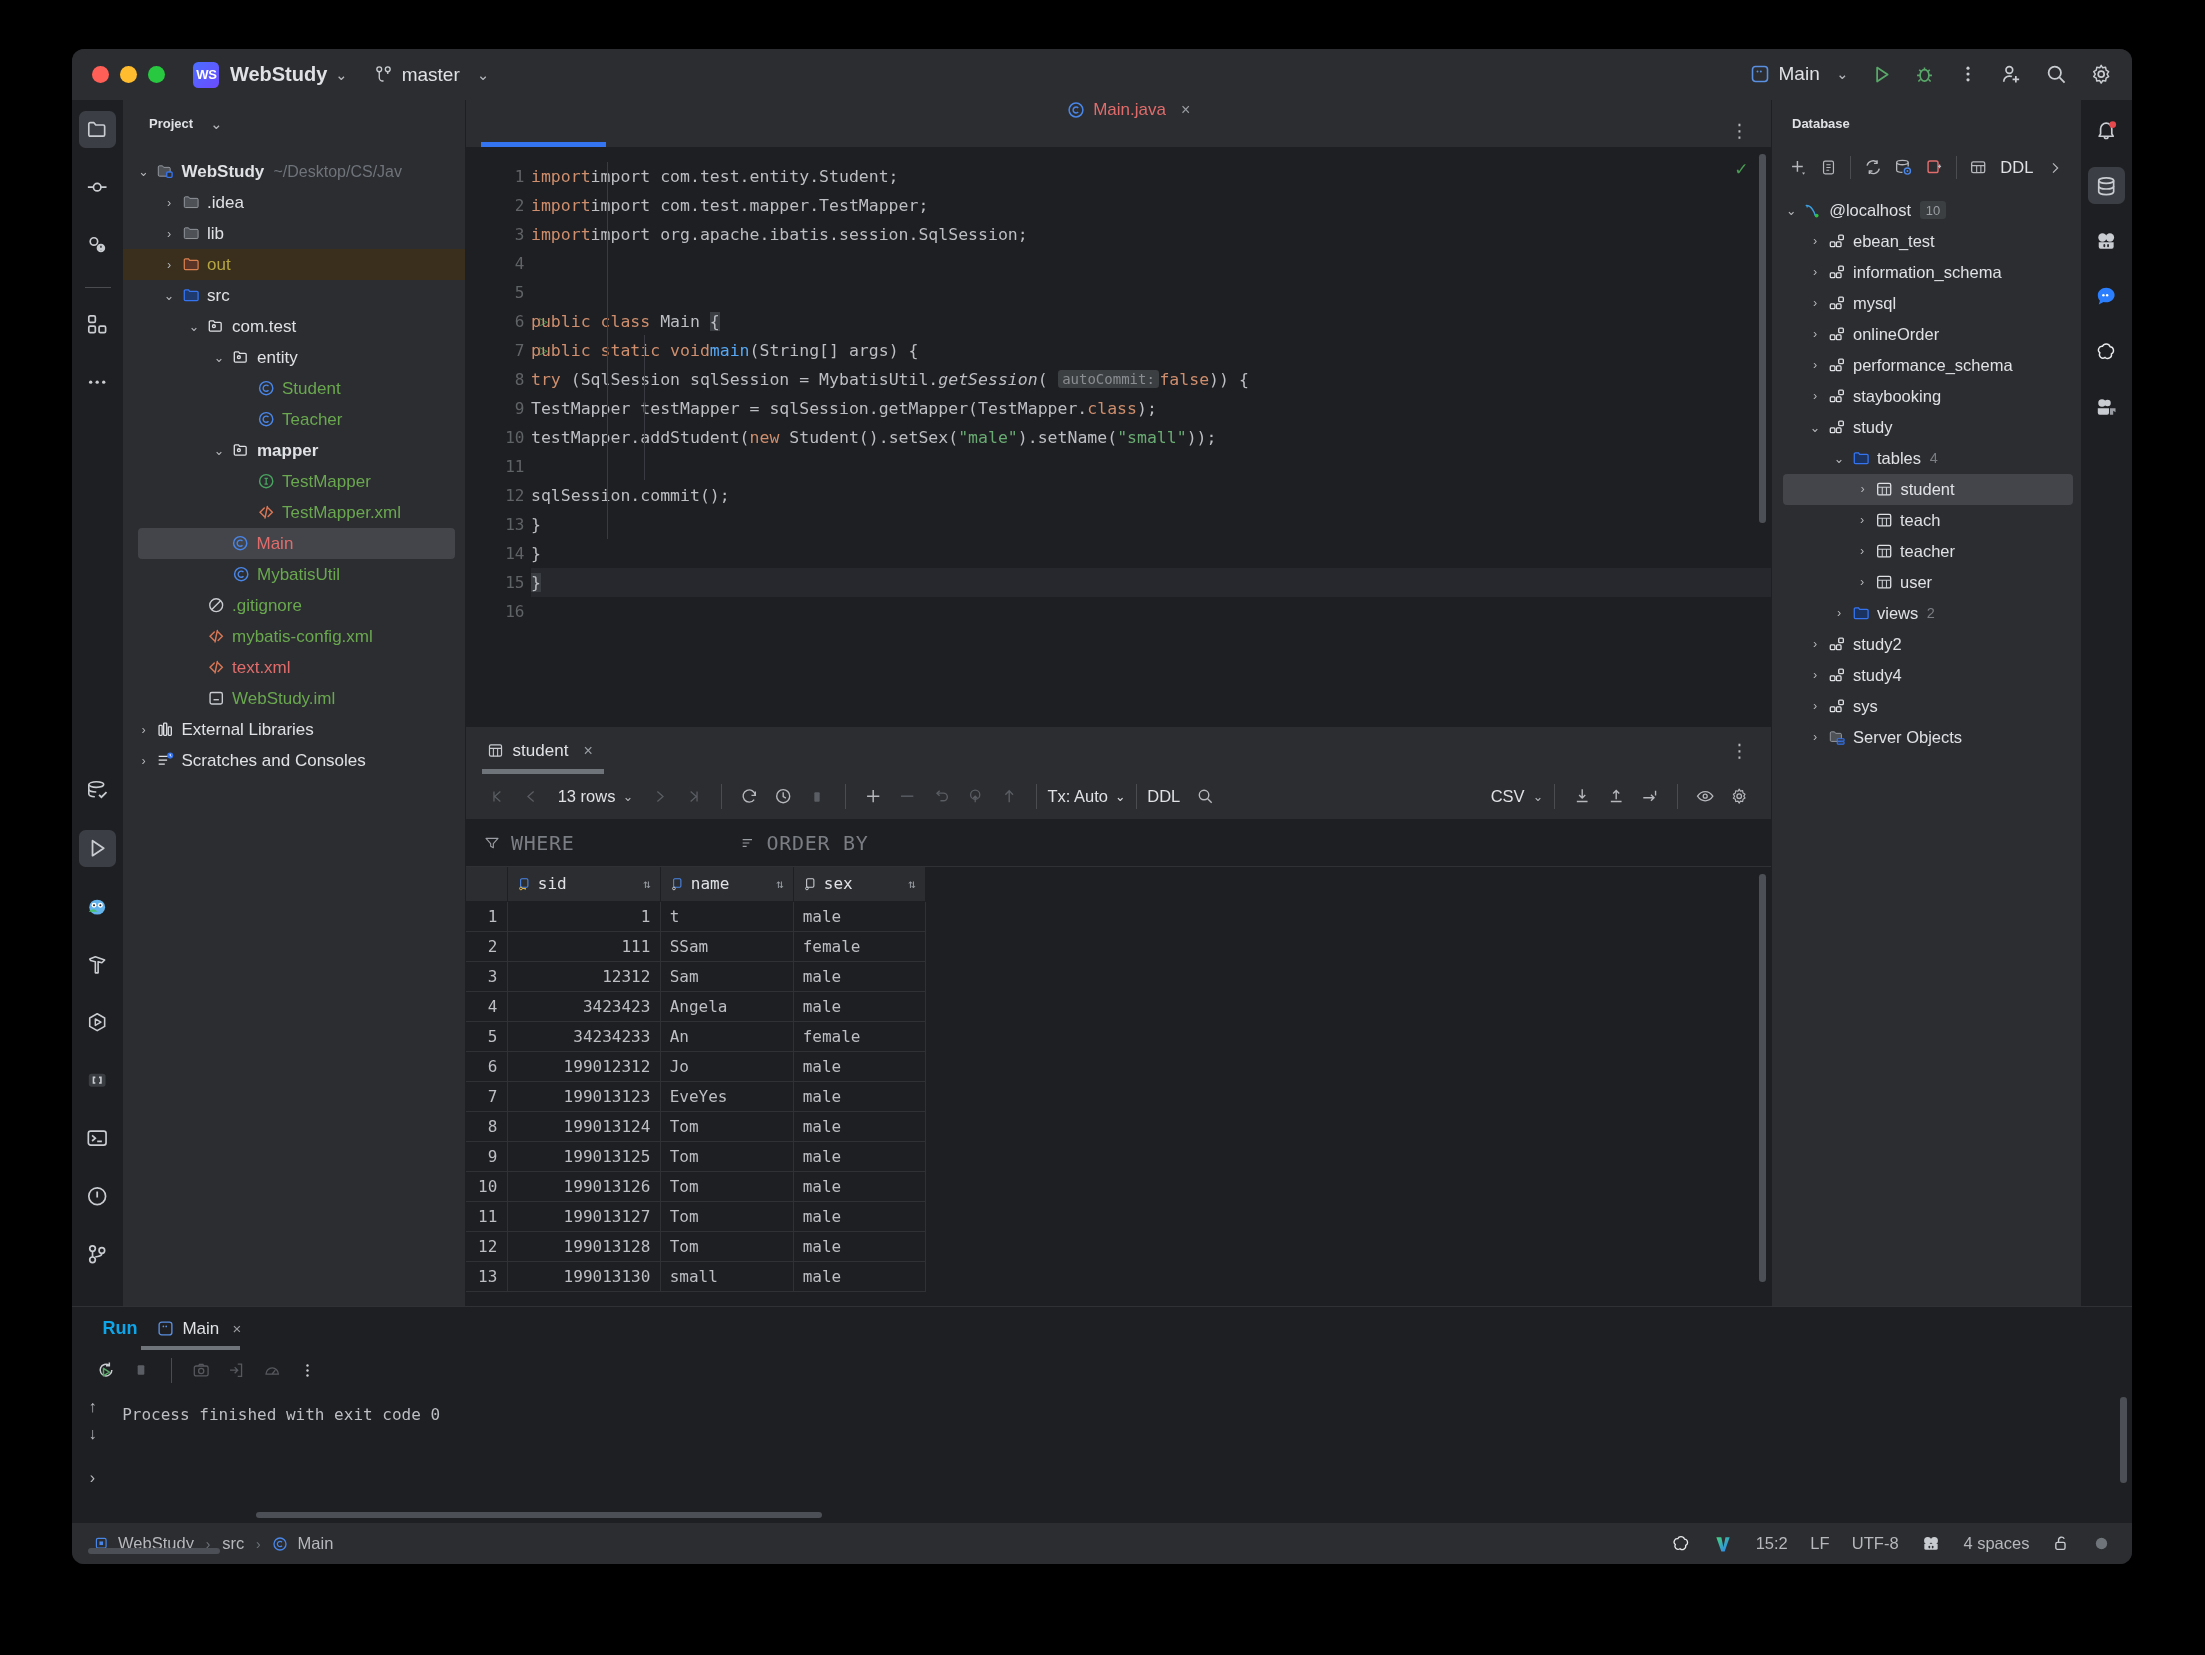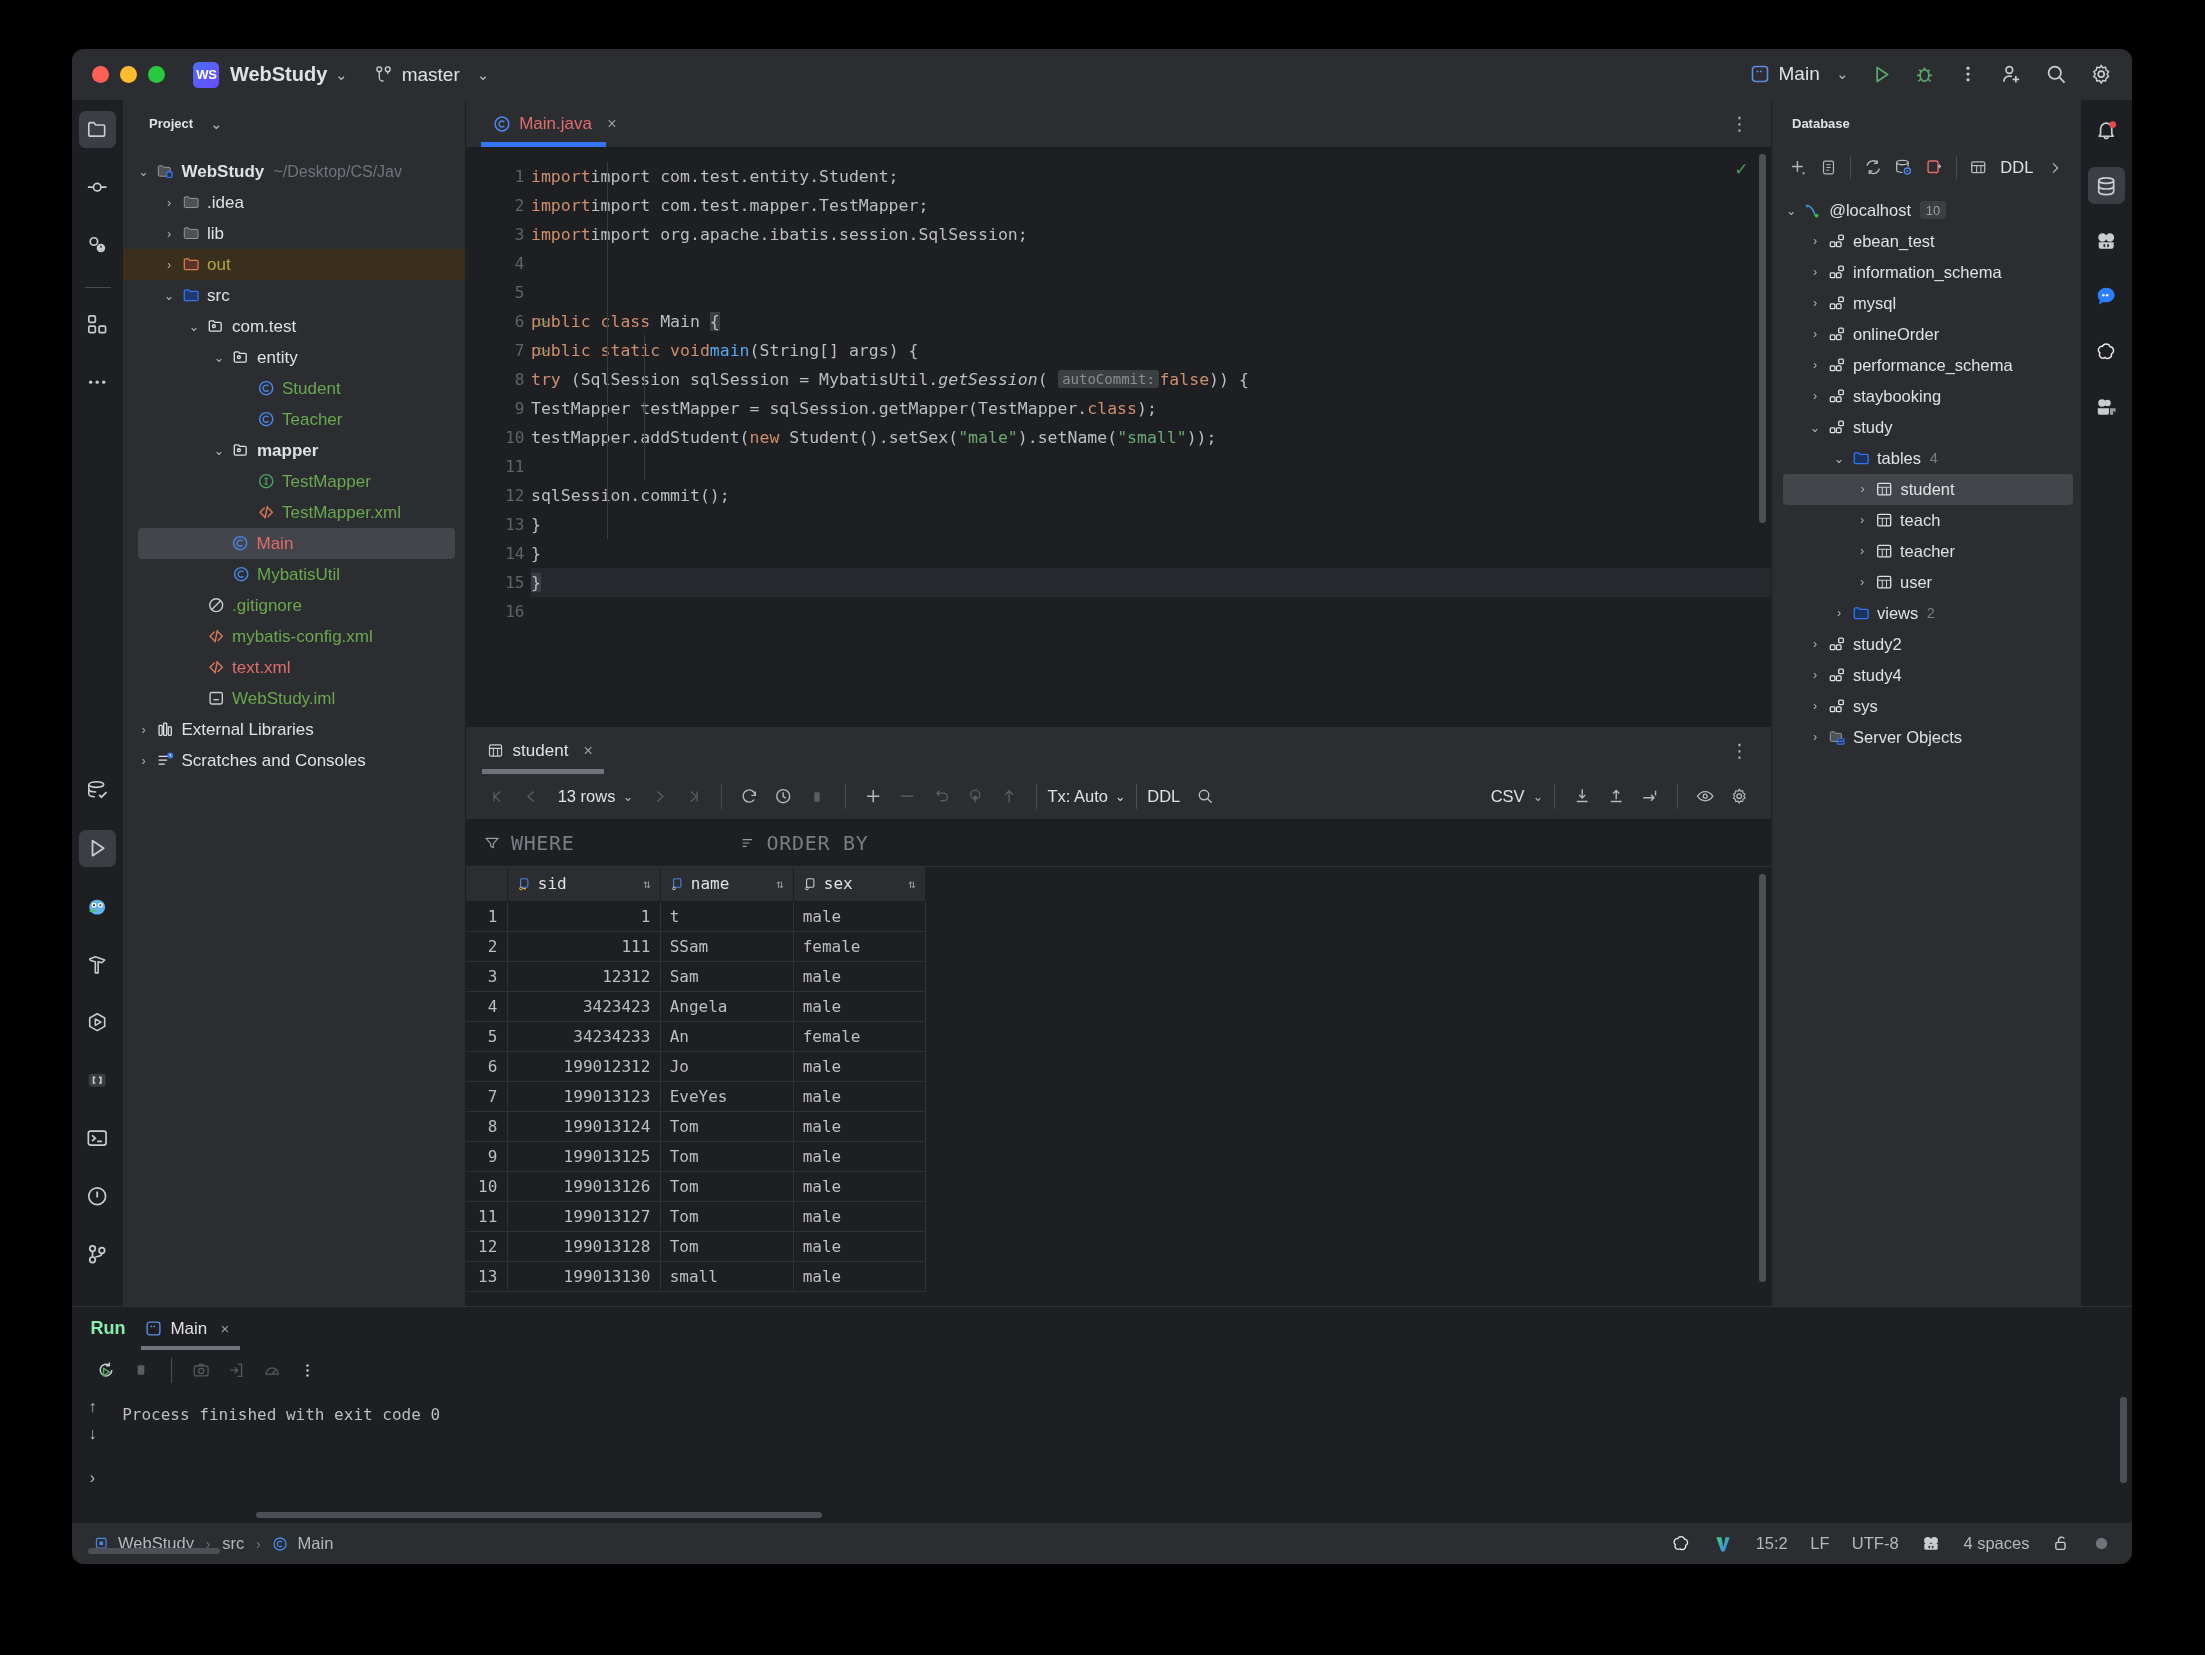--- a/index.html
+++ b/index.html
@@ -104,21 +104,21 @@
   .proj-hscroll {
     position: absolute; bottom: 10.5px; left: 16px;
     width: 132px; height: 6px; border-radius: 3.3px; background: #4c4f55;
   }
 
   
   .center { flex: 1; display: flex; flex-direction: column; min-width: 0; background: #1e1f22; }
 
   .tabbar {
     height: 47px; display: flex; align-items: center;
-    background: #2b2d30; position: relative; padding-left: 20px;
+    background: #2b2d30; position: relative; padding-left: 20px; flex-direction: column;
   }
   .tab { display: flex; align-items: center; gap: 8.6px; font-size: 17px; padding: 0 6.6px; }
   .tab .x { color: #9a9da3; font-size: 16px; margin-left: 6.6px; }
   .tab-underline { position: absolute; left: 14.5px; bottom: 0; width: 125px; height: 4.6px; background: #3574f0; }
   .tab-more { margin-left: auto; margin-right: 21px; color: #b6b8bd; font-size: 18.4px; letter-spacing: 1.3px; }
 
   .editor-wrap { flex: 1; display: flex; min-height: 0; position: relative; background:#1e1f22; }
   .gutter { width: 65px; flex: 0 0 65px; padding-top: 14.5px; }
   .gline {
     height: 29px; display: flex; align-items: center; justify-content: flex-end;
@@ -202,21 +202,21 @@
   .cnt { color:#7a7d83; font-size:14.5px; margin-left:8.6px; }
 
   
   .rrail { width:51px; flex:0 0 51px; background:#1e1f22; display:flex; flex-direction:column; align-items:center; padding-top:12px; }
   .rrail-ico { width:37px; height:37px; margin-bottom:18.4px; display:flex; align-items:center; justify-content:center; border-radius:6.6px; position:relative; }
   .rrail-ico.sel { background:#3b3f45; }
 
   
   .runpanel { height:217px; flex:0 0 217px; background:#1e1f22; display:flex; flex-direction:column; border-top:0.7px solid #303134; }
   .run-tabs { height:43px; display:flex; align-items:center; padding-left:18.4px; gap:20px; position:relative; background:#1e1f22; }
-  .run-word { color:#86efac; font-size:18px; font-weight:bold; }
+  .run-word { color:#0ea5e9; font-size:18px; font-weight:bold;margin-left:12px; }
   .run-tab { display:flex; align-items:center; gap:8px; color:#dfe1e5; font-size:17px; }
   .run-tab .x { color:#9a9da3; font-size:15px; margin-left:5.3px; }
   .run-underline { position:absolute; left:69px; bottom:0; width:99px; height:4px; background:#6f737a; }
   .run-toolbar { height:40px; display:flex; align-items:center; padding-left:17px; gap:2.6px; }
   .rtbtn { width:33px; height:33px; display:flex; align-items:center; justify-content:center; color:#b6b8bd; }
   .rtbtn.dis { color:#55585e; }
   .console-wrap { flex:1; display:flex; position:relative; background:#1e1f22; min-height:0; }
   .console-gutter { width:41px; flex:0 0 41px; display:flex; flex-direction:column; align-items:center; padding-top:8px; gap:9.2px; color:#b6b8bd; font-size:16px; }
   .console { flex:1; padding:8px 0 0 9.2px; font-family:"DejaVu Sans Mono", monospace; font-size:16px; color:#bcbec4; overflow:hidden; white-space:nowrap; }
   .console-line { height:32px; display:flex; align-items:center; }

